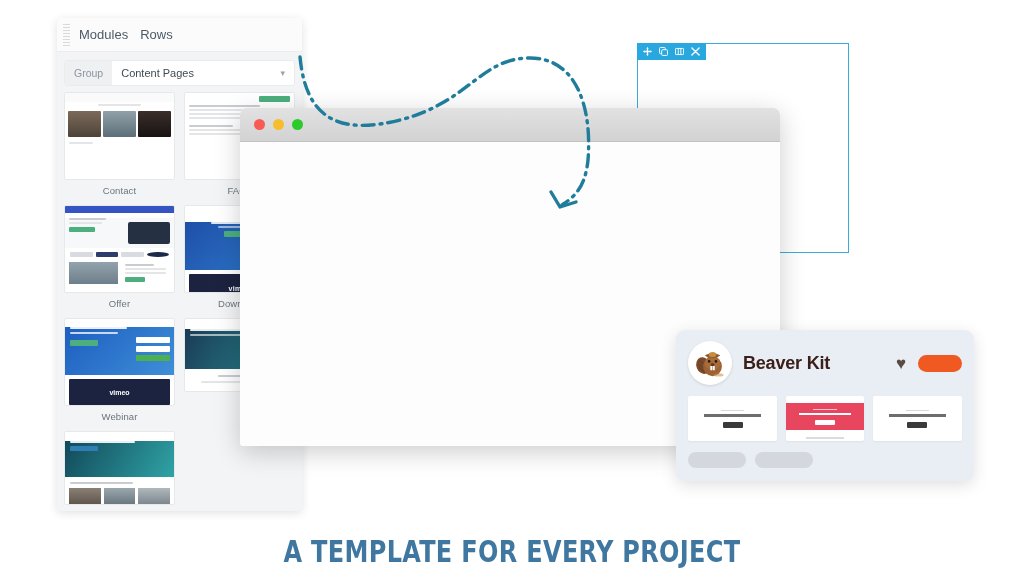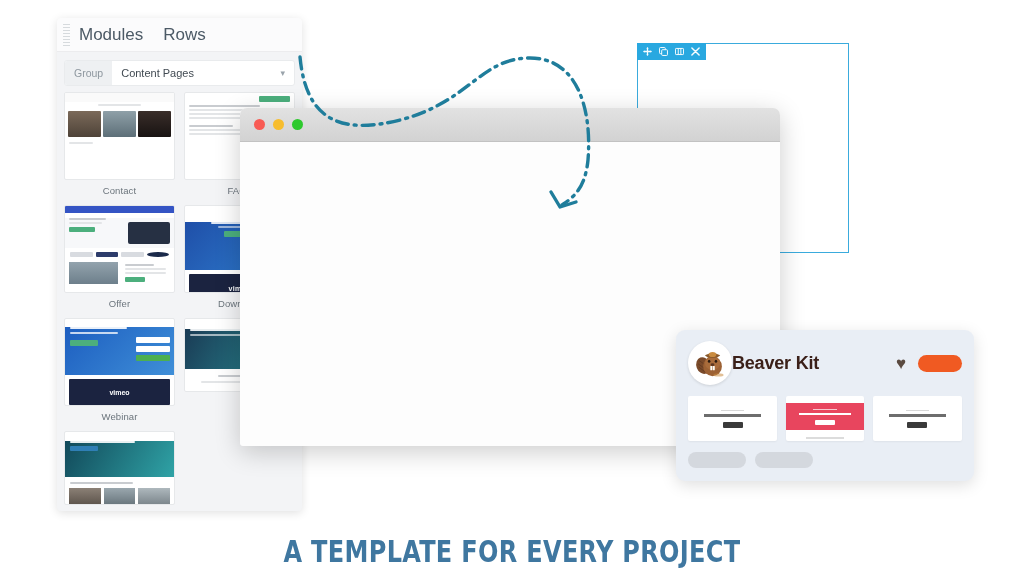--- a/index.html
+++ b/index.html
@@ -28,21 +28,21 @@
     display: flex; align-items: center;
     padding-left: 6px;
     border-bottom: 1px solid #ececee;
   }
   .drag-handle {
     width: 10px; height: 26px;
     display: flex; flex-direction: column; justify-content: center;
     gap: 2px; margin-right: 6px;
   }
   .drag-handle i { display:block; height: 1px; background: #d6dadd; width: 7px; }
-  .panel-tabs { display: flex; gap: 20px; font-size: 17px; color: #4c5a66; }
+  .panel-tabs { display: flex; gap: 12px; font-size: 13px; color: #4c5a66; }
   .panel-tabs span { cursor: pointer; }
 
   .group-row {
     margin: 8px 7px 6px 7px;
     height: 26px; display: flex; align-items: stretch;
     background: #ffffff; border-radius: 3px;
     border: 1px solid #e9ebed;
     overflow: hidden;
   }
   .group-label {
@@ -176,21 +176,21 @@
     box-shadow: 0 4px 16px rgba(0,0,0,.13);
     z-index: 6; padding: 10px 12px;
   }
   .kit-head { display: flex; align-items: center; height: 46px; }
   .kit-logo {
     width: 44px; height: 44px; border-radius: 50%;
     background: #fff; box-shadow: 0 1px 3px rgba(0,0,0,.12);
     display:flex; align-items:center; justify-content:center; flex: 0 0 auto;
   }
   .kit-name {
-    font-size: 18px; font-weight: 700;
+    margin-left: 11px; font-size: 18px; font-weight: 700;
     color: #3b2019; letter-spacing: -.2px;
   }
   .kit-actions { margin-left: auto; display:flex; align-items:center; gap: 12px; }
   .heart { color: #5a4a40; font-size: 17px; line-height: 1; }
   .pill { width: 44px; height: 17px; border-radius: 9px; background: #f05a22; }
 
   .kit-cards { display: flex; gap: 9px; margin-top: 10px; }
   .mini {
     flex: 1; height: 45px; background: #fff; border-radius: 2px;
     padding: 5px 6px; display:flex; flex-direction:column; align-items:center;

